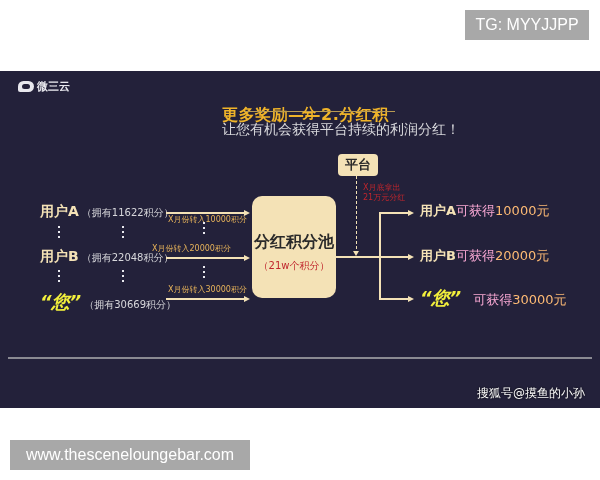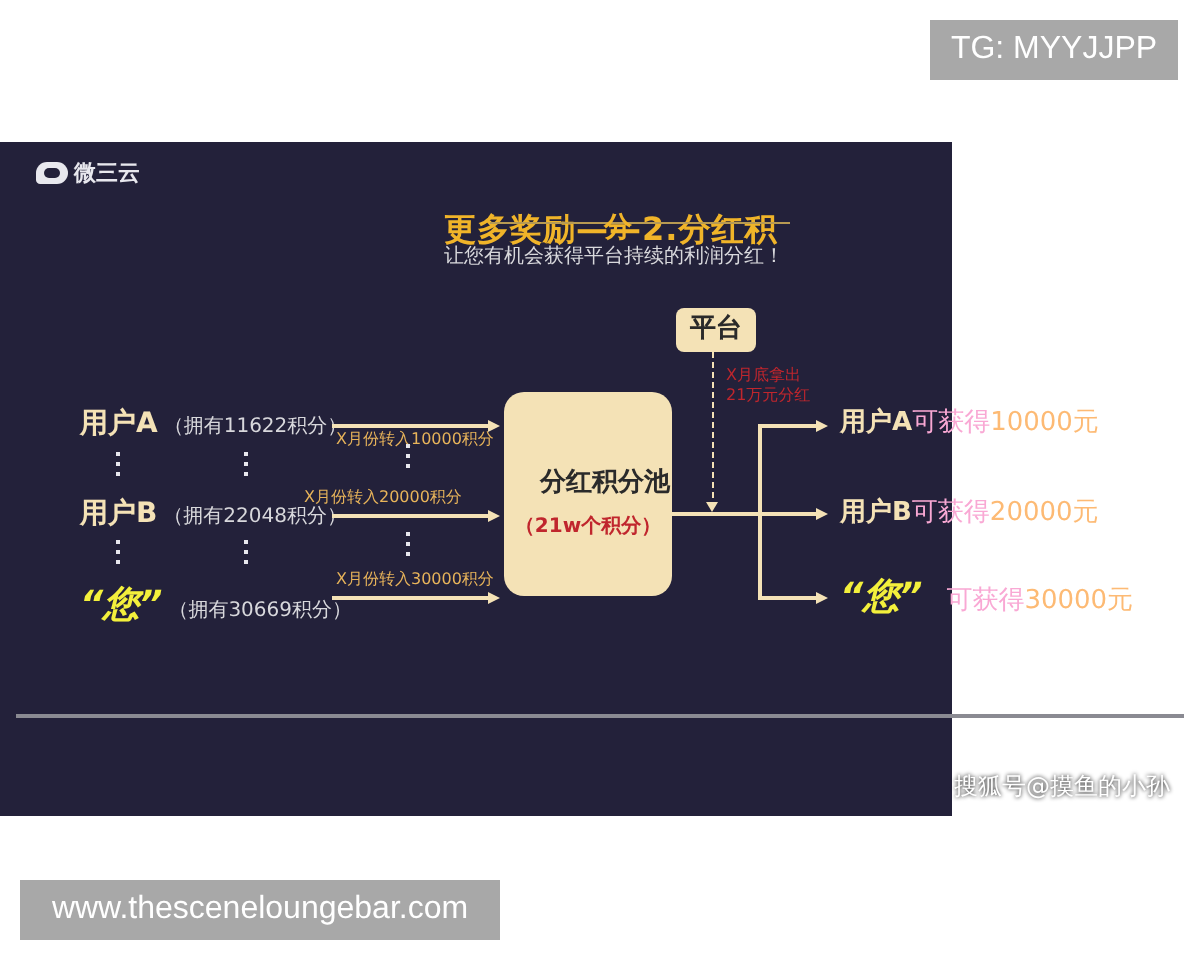--- a/index.html
+++ b/index.html
@@ -12,21 +12,21 @@
     position:absolute; left:465px; top:10px; width:124px; height:30px;
     background:#a8a8a8; color:#ffffff; font-family:"Liberation Sans", sans-serif;
     font-size:16px; line-height:30px; text-align:center;
   }
   .url-badge {
     position:absolute; left:10px; top:440px; width:240px; height:30px;
     background:#a8a8a8; color:#ffffff; font-family:"Liberation Sans", sans-serif;
     font-size:16px; line-height:30px; text-align:center;
   }
   .slide {
-    position:absolute; left:0; top:71px; width:476px; height:337px;
+    position:absolute; left:0; top:71px; width:600px; height:337px;
     background:#23213a;
   }
   .logo {
     position:absolute; left:18px; top:7px; height:16px; display:flex; align-items:center; gap:3px;
     color:#e8e8ee; font-size:11px; font-weight:bold;
   }
   .logo-mark {
     width:16px; height:11px; border-radius:8px 8px 8px 3px; background:#e8e8ee; position:relative;
   }
   .logo-mark::after {
@@ -37,21 +37,21 @@
     position:absolute; left:222px; top:20px; width:180px; color:#f0b429; font-size:16px; font-weight:bold;
     letter-spacing:0.5px; white-space:nowrap;margin-top:14px;
   }
   .title-line {
     position:absolute; left:245px; top:40px; width:150px; height:1px; background:#b89a52;
   }
   .title-wrap {
     position:absolute; left:302px; top:34px; color:#f0b429; font-size:14px; font-weight:bold;
   }
   .subtitle {
-    position:absolute; left:222px; top:50px; color:#d8d8dc; font-size:10px; white-space:nowrap;
+    position:absolute; left:222px; top:50px; color:#d8d8dc; font-size:14px; white-space:nowrap;
   }
   .platform-box {
     position:absolute; left:338px; top:83px; width:40px; height:22px; border-radius:4px;
     background:#f4e2b6; color:#2a2a2a; font-size:13px; line-height:22px; text-align:center; font-weight:bold;
   }
   .platform-note {
     position:absolute; left:363px; top:112px; color:#c0262d; font-size:8px; line-height:10px; white-space:nowrap;
   }
   .dash-line {
     position:absolute; left:356px; top:105px; width:0; height:78px; border-left:1px dashed #f4e2b6;
@@ -71,22 +71,22 @@
   }
   .arrow-label { position:absolute; color:#e8b45a; font-size:8px; white-space:nowrap; }
   .vdots {
     position:absolute; width:2px; height:14px;
     background:repeating-linear-gradient(to bottom, #e8e8ee 0 2px, transparent 2px 5px);
   }
   .pool {
     position:absolute; left:252px; top:125px; width:84px; height:102px; border-radius:10px;
     background:#f4e2b6; text-align:center;
   }
-  .pool-title { margin-top:36px; color:#2a2a2a; font-size:13px; font-weight:bold;padding-left:17px; }
-  .pool-sub { margin-top:6px; color:#c0262d; font-size:10px; font-weight:bold; }
+  .pool-title { margin-top:36px; color:#2a2a2a; font-size:16px; font-weight:bold; }
+  .pool-sub { margin-top:6px; color:#c0262d; font-size:10px; font-weight:normal; }
   .out-line { position:absolute; background:#f4e2b6; }
   .result { position:absolute; left:420px; white-space:nowrap; display:flex; align-items:baseline; font-size:13px; }
   .result-user { color:#f4e2b6; font-weight:bold; }
   .result-user.you { color:#f3f03c; font-size:18px; font-style:italic; margin-right:12px; }
   .result-verb { color:#f9a8d4; }
   .result-amount { color:#fdba74; }
   .note-line {
     position:absolute; left:8px; top:286px; width:584px; height:2px; background:#8a8a92;
   }
   .note {

